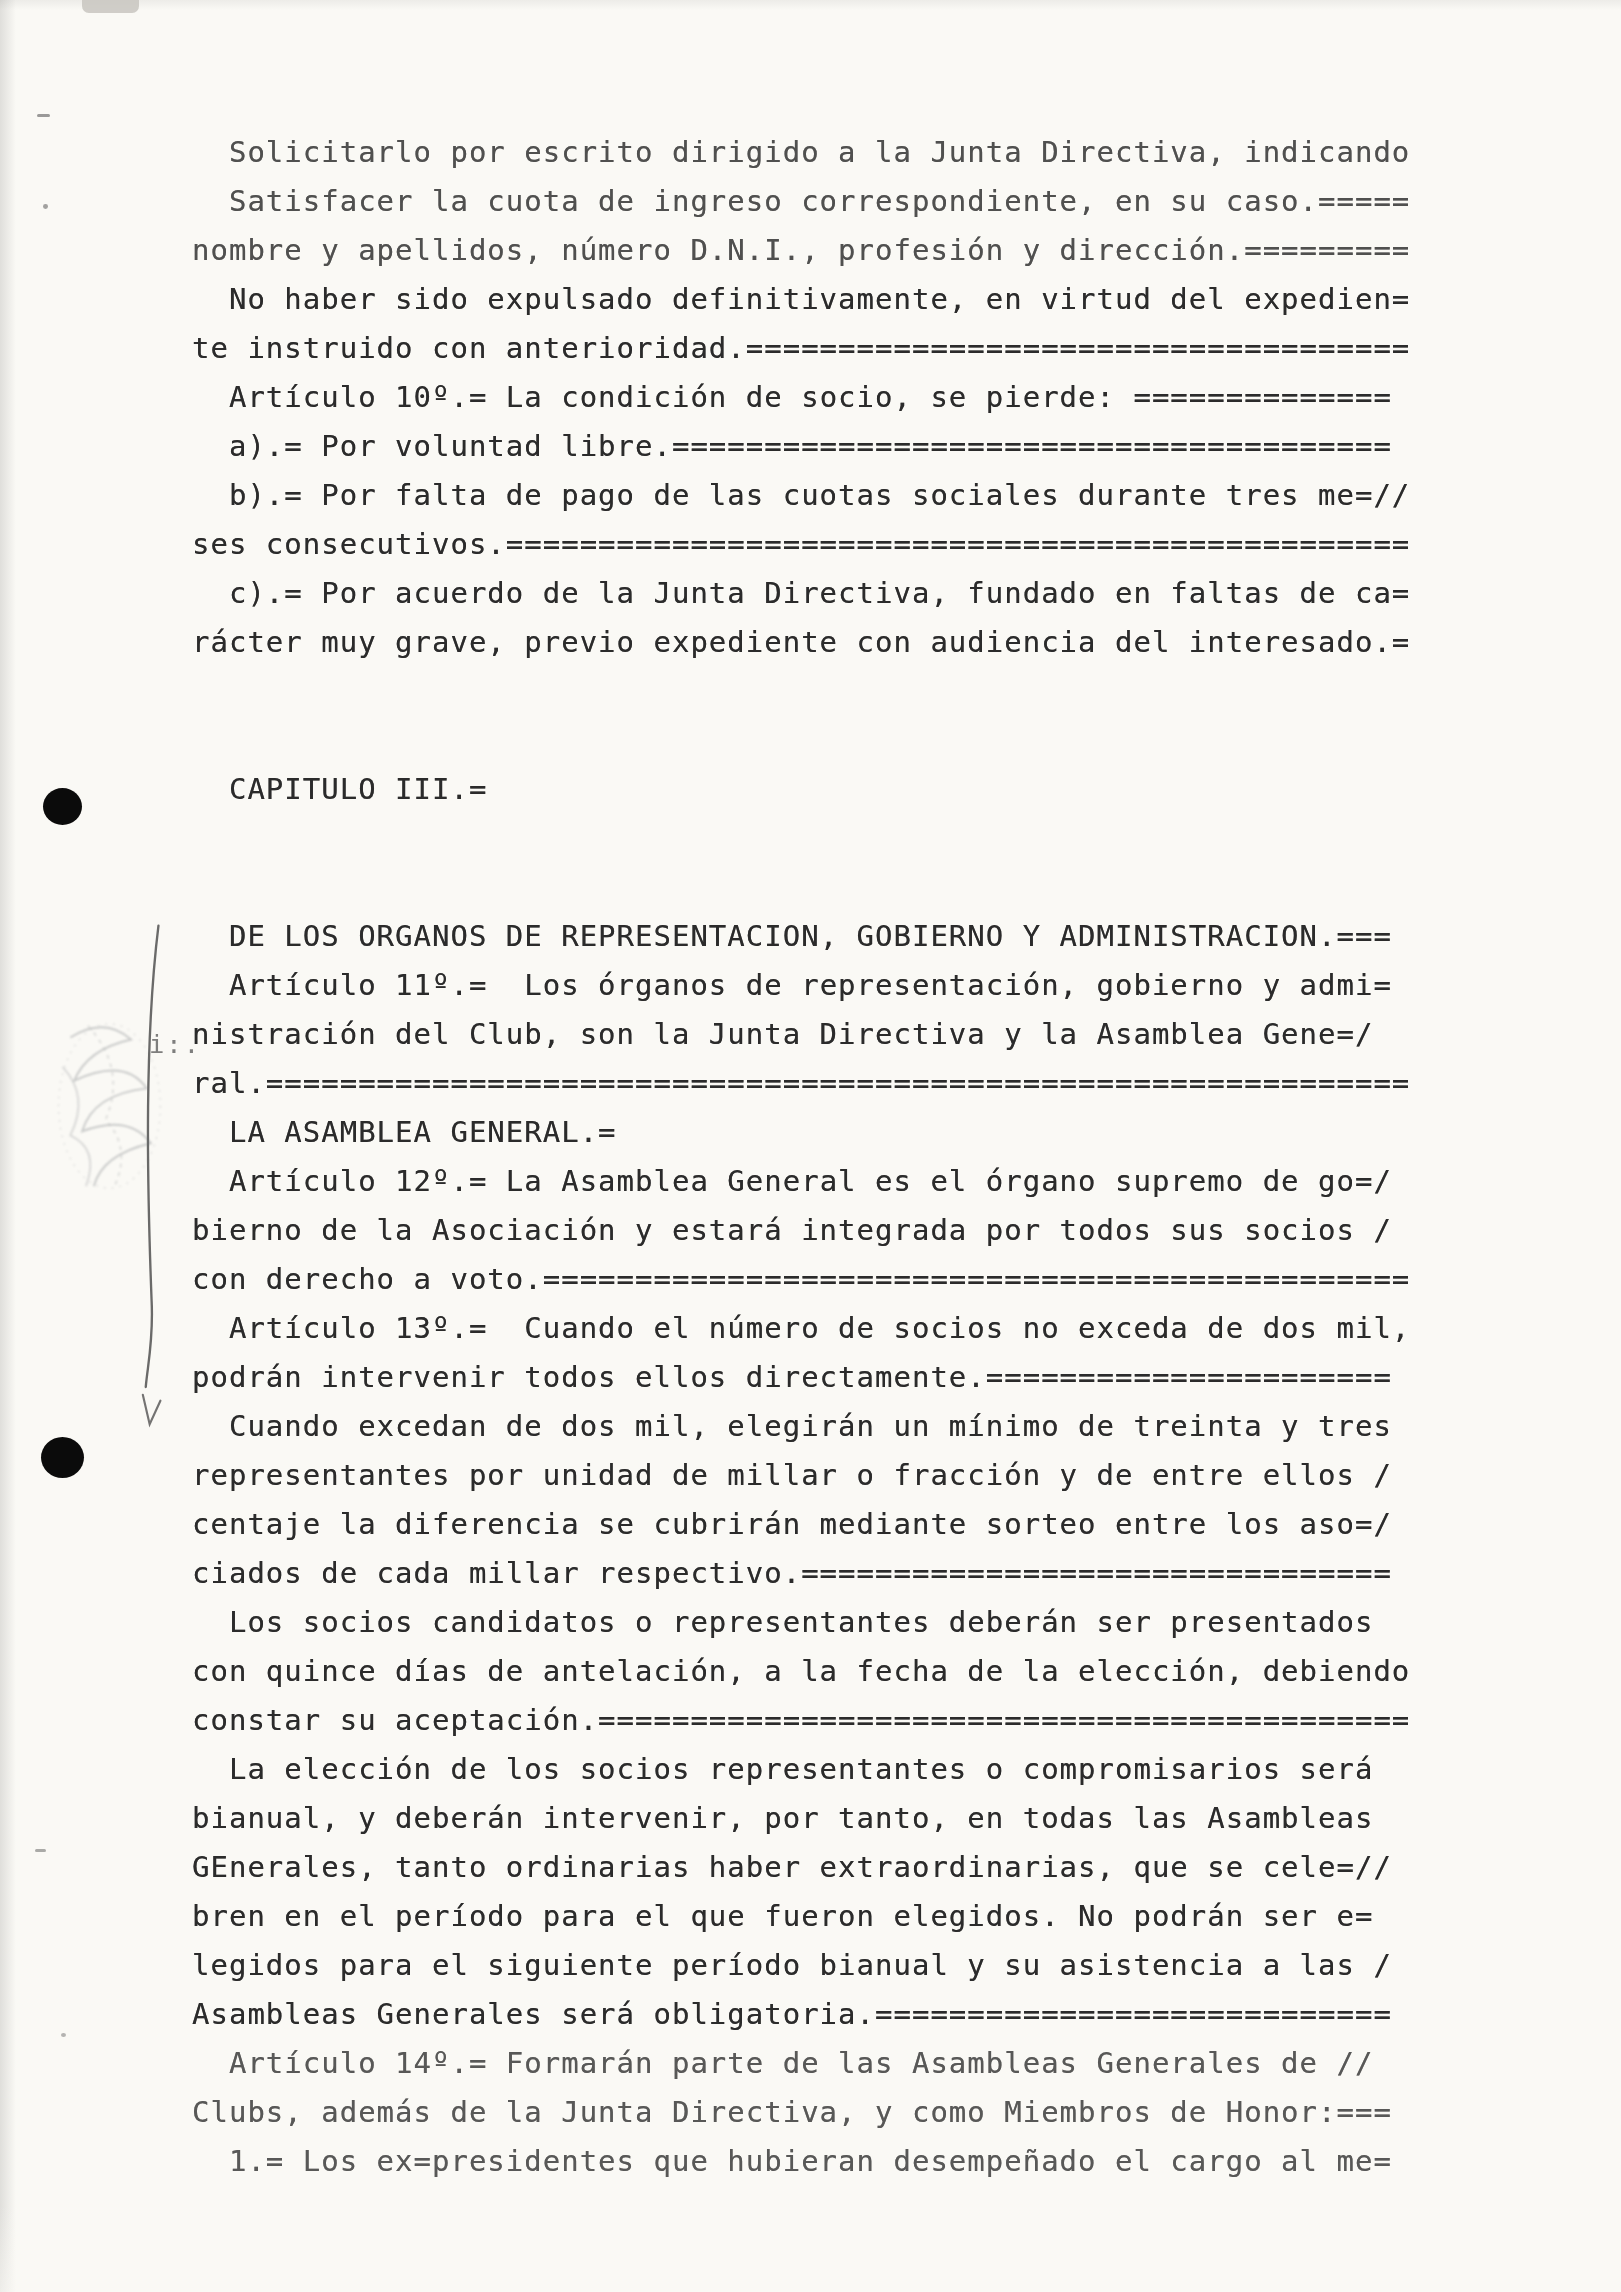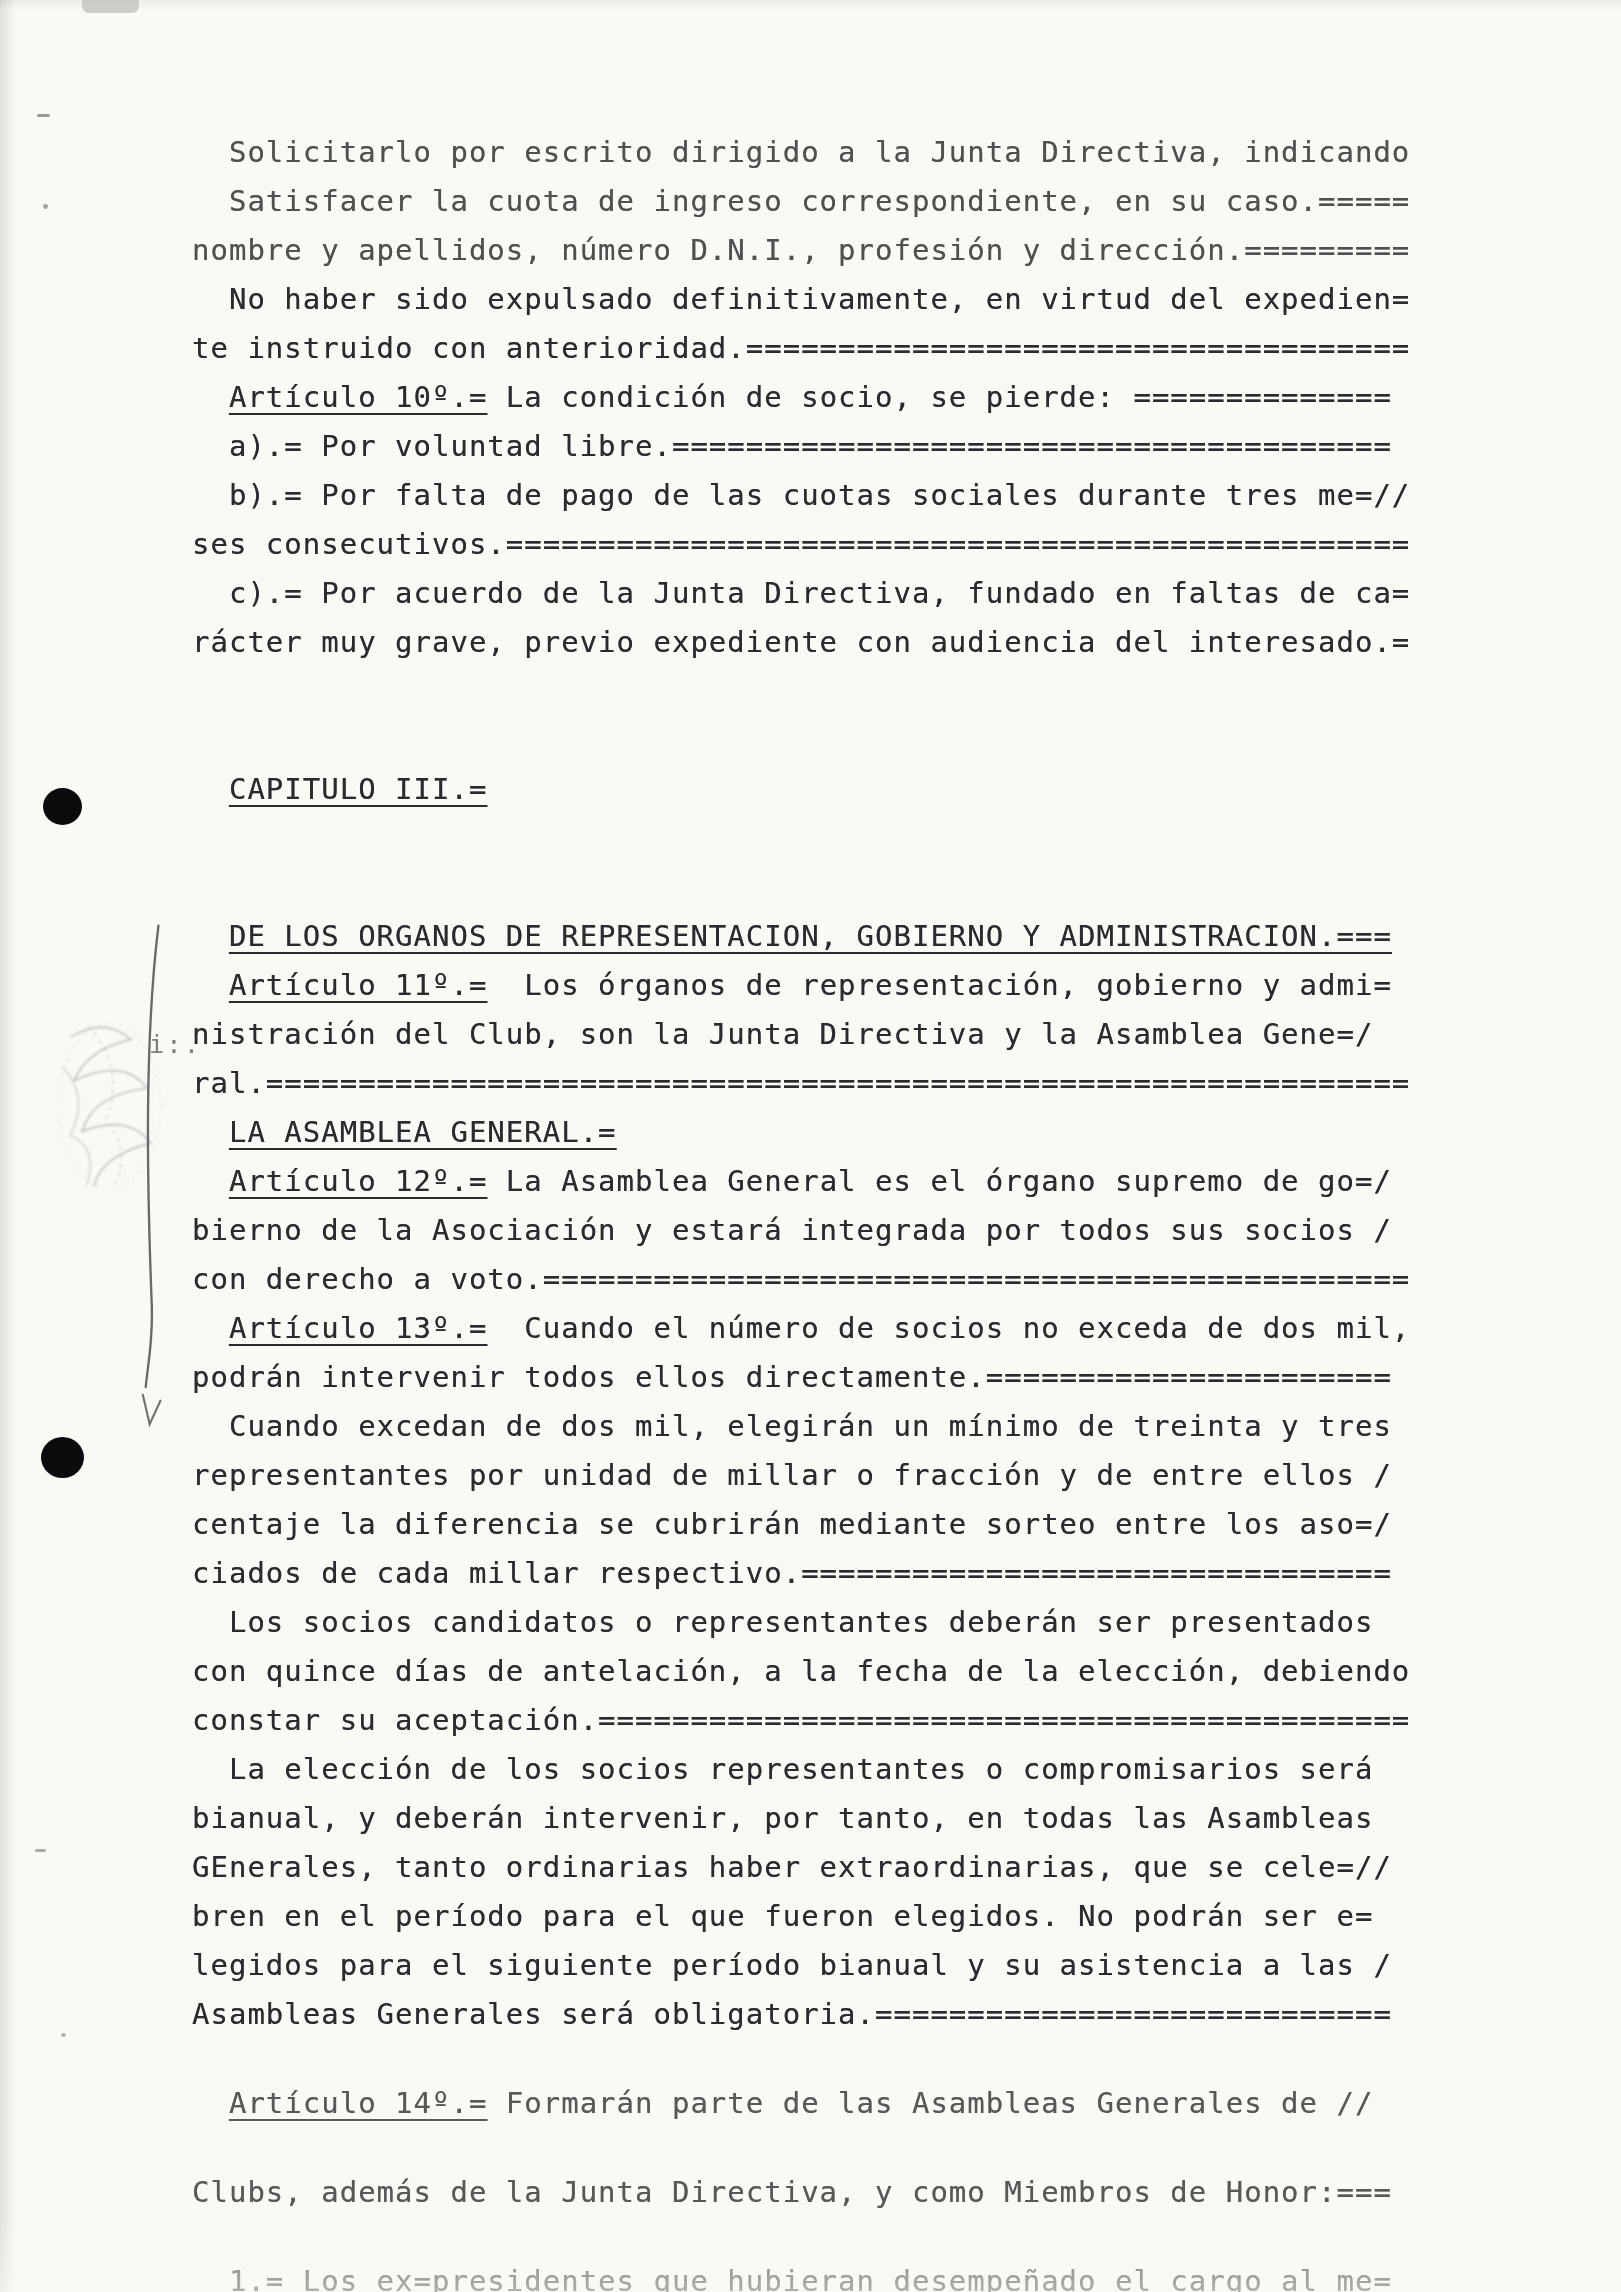--- a/index.html
+++ b/index.html
@@ -47,27 +47,26 @@
   .text-block {
     position:absolute; left:192px; top:128px;
     width:1274px;
     font-size:29px; line-height:49px; letter-spacing:1px;
     color:#2b2b2b;
     text-shadow:0 0 0.6px rgba(43,43,43,.65);
   }
   .line { white-space:pre; height:49px; }
   .line.blank { height:49px; }
   .u {
-    text-decoration:underline;
     text-underline-offset:5.9px;
     text-decoration-thickness:2px;
   }
   
   .text-block .line:nth-child(-n+3)    { opacity:.82; filter:blur(0.3px); }
-  .text-block .line:nth-last-child(-n+3){ opacity:.78; filter:blur(0.4px);margin-top:40px; }
+  .text-block .line:nth-last-child(-n+3){ opacity:.78; filter:blur(0.4px); }
   .bottom-fade {
     position:absolute; left:0; right:0; bottom:0; height:88px;
     background:linear-gradient(to bottom, rgba(250,249,245,0), rgba(250,249,245,.55));
     pointer-events:none;
   }
 </style>
 </head>
 <body>
 
 <div class="page">

